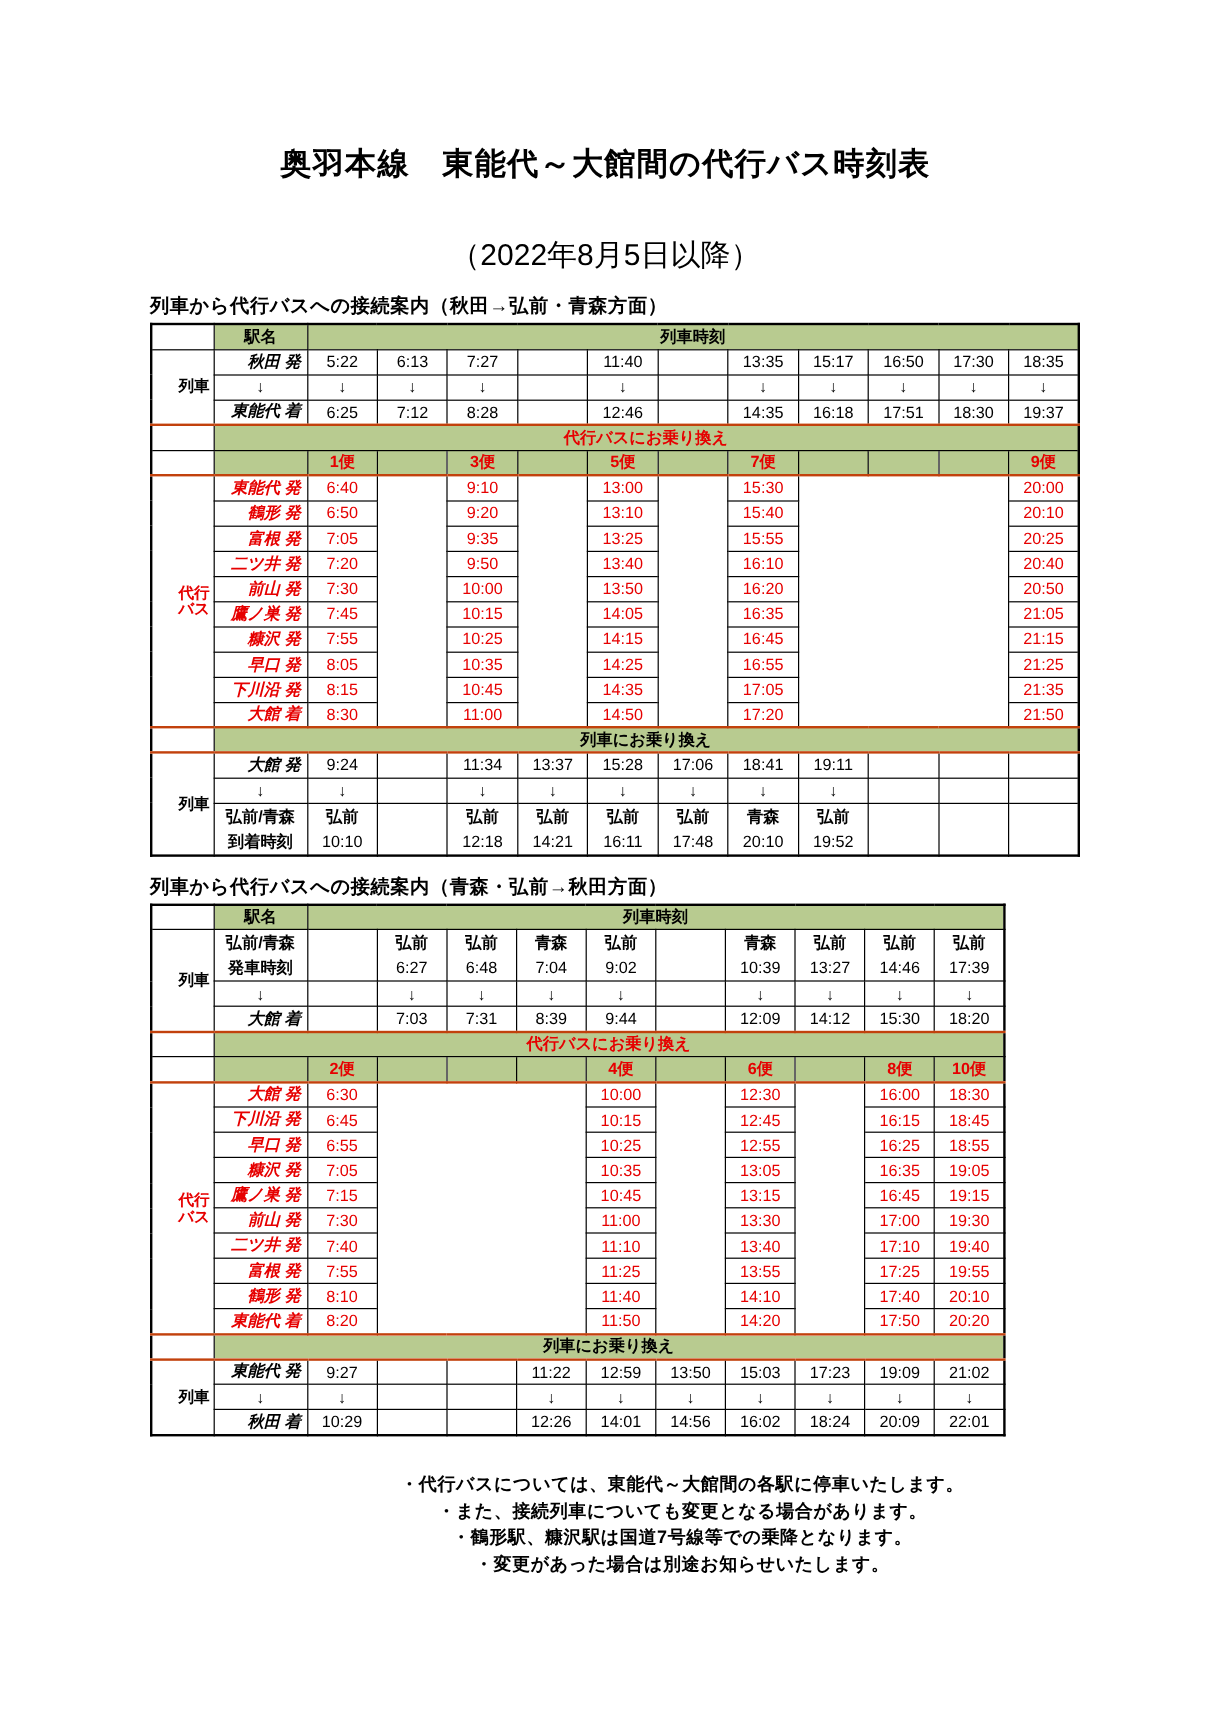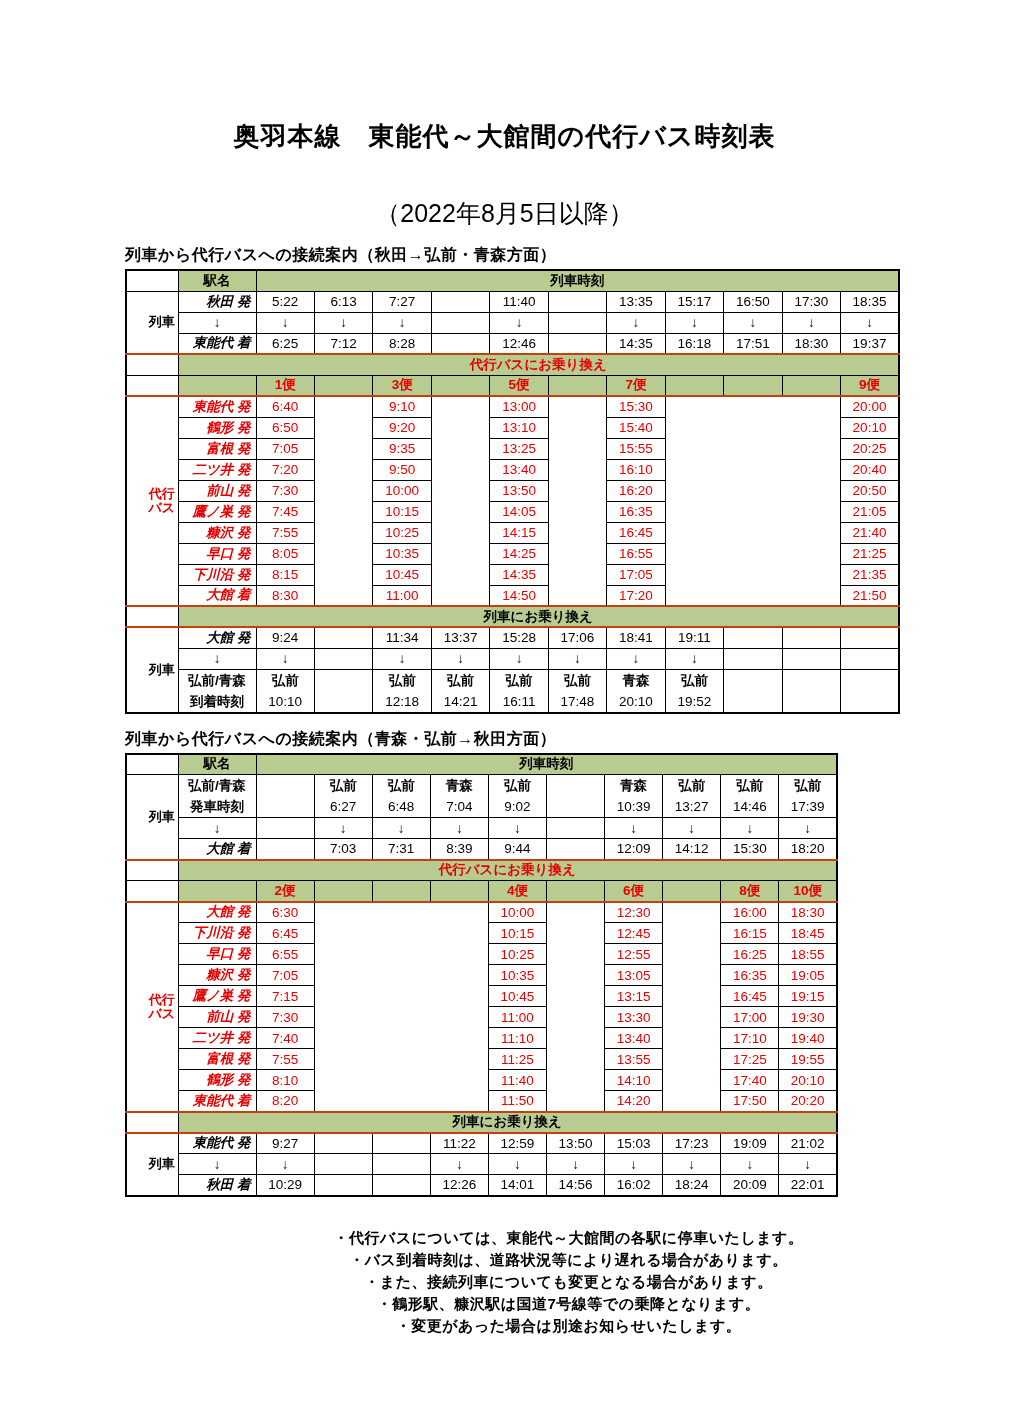--- a/index.html
+++ b/index.html
@@ -187,21 +187,21 @@
         <td class="red">14:05</td>
         <td class="red">16:35</td>
         <td class="red">21:05</td>
       </tr>
       <tr>
         <td class="label red">糠沢 発</td>
         <td class="red">7:55</td>
         <td class="red">10:25</td>
         <td class="red">14:15</td>
         <td class="red">16:45</td>
-        <td class="red">21:40</td>
+        <td class="red">21:15</td>
       </tr>
       <tr>
         <td class="label red">早口 発</td>
         <td class="red">8:05</td>
         <td class="red">10:35</td>
         <td class="red">14:25</td>
         <td class="red">16:55</td>
         <td class="red">21:25</td>
       </tr>
       <tr>
@@ -530,17 +530,16 @@
         <td>16:02</td>
         <td>18:24</td>
         <td>20:09</td>
         <td>22:01</td>
       </tr>
     </tbody>
   </table>
 
 <div class="notes">
   <div class="note-line">・代行バスについては、東能代～大館間の各駅に停車いたします。</div>
-  <div class="note-line">・バス到着時刻は、道路状況等により遅れる場合があります。</div>
   <div class="note-line">・また、接続列車についても変更となる場合があります。</div>
   <div class="note-line">・鶴形駅、糠沢駅は国道7号線等での乗降となります。</div>
   <div class="note-line">・変更があった場合は別途お知らせいたします。</div>
 </div>
 
 </body></html>

